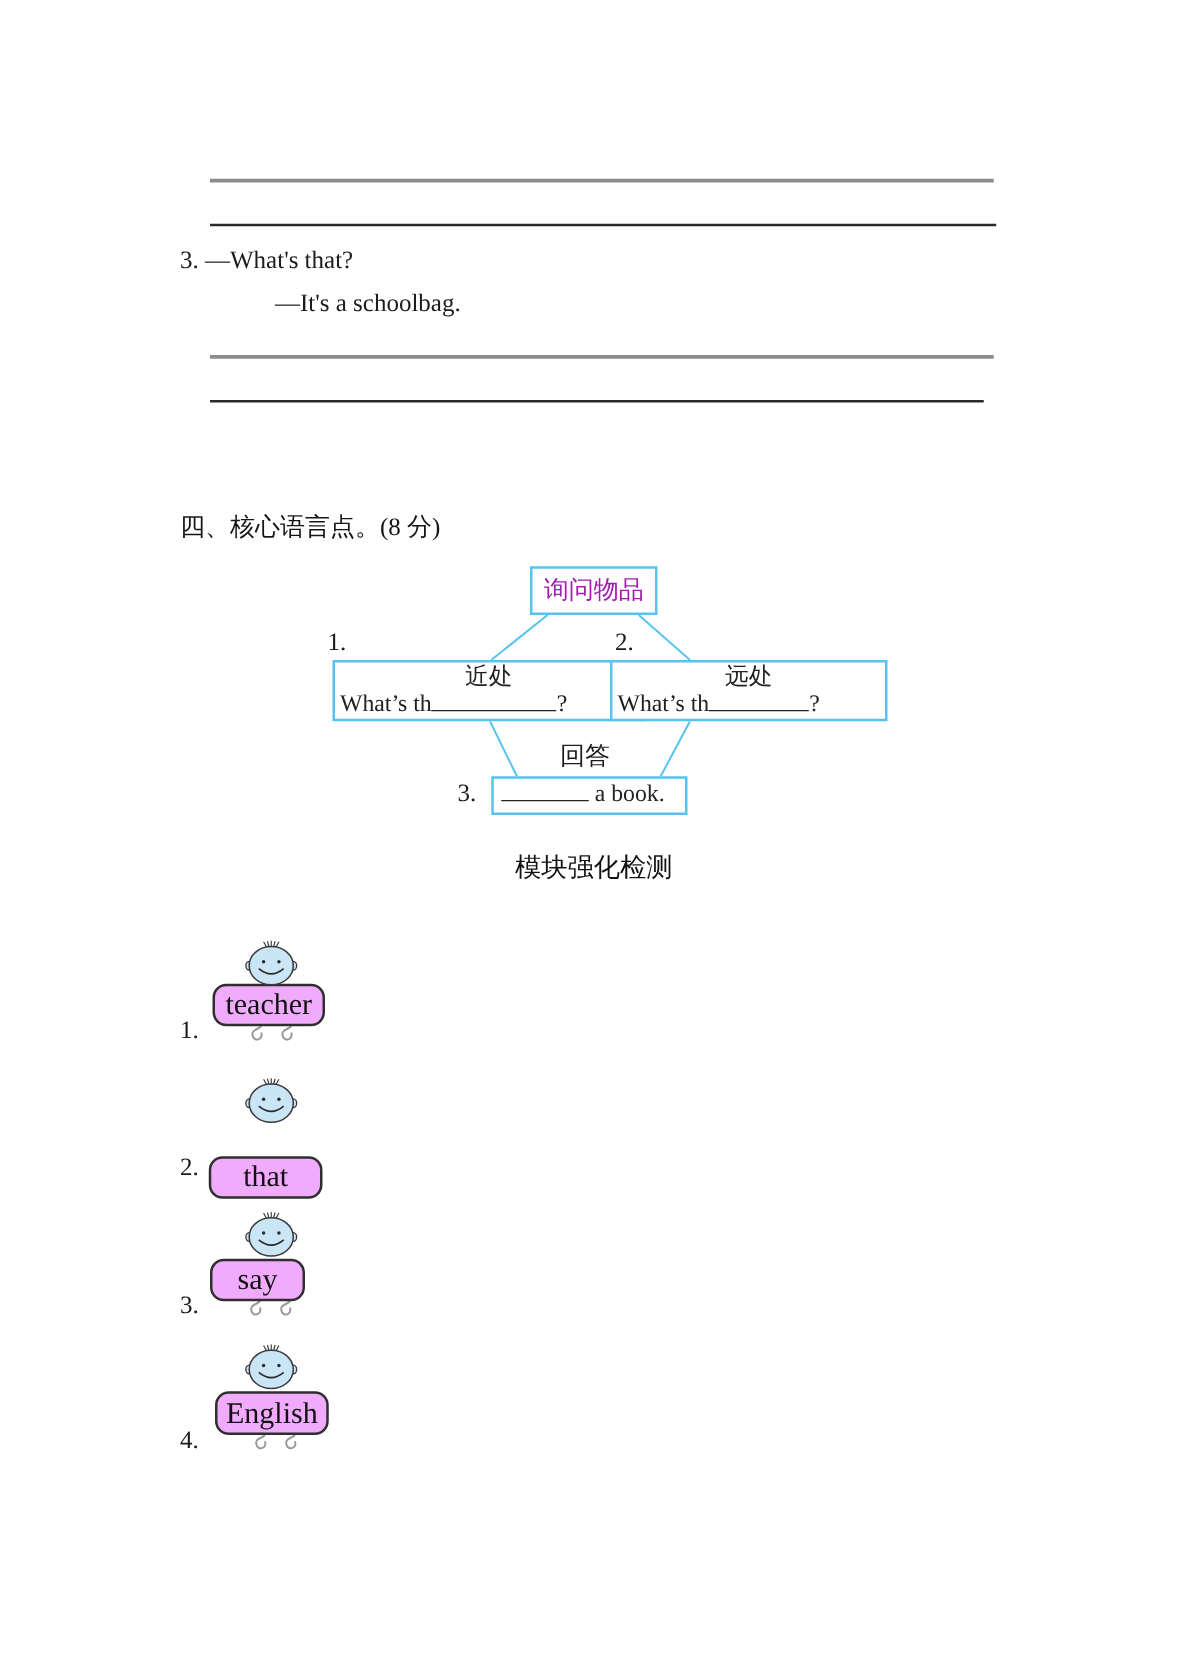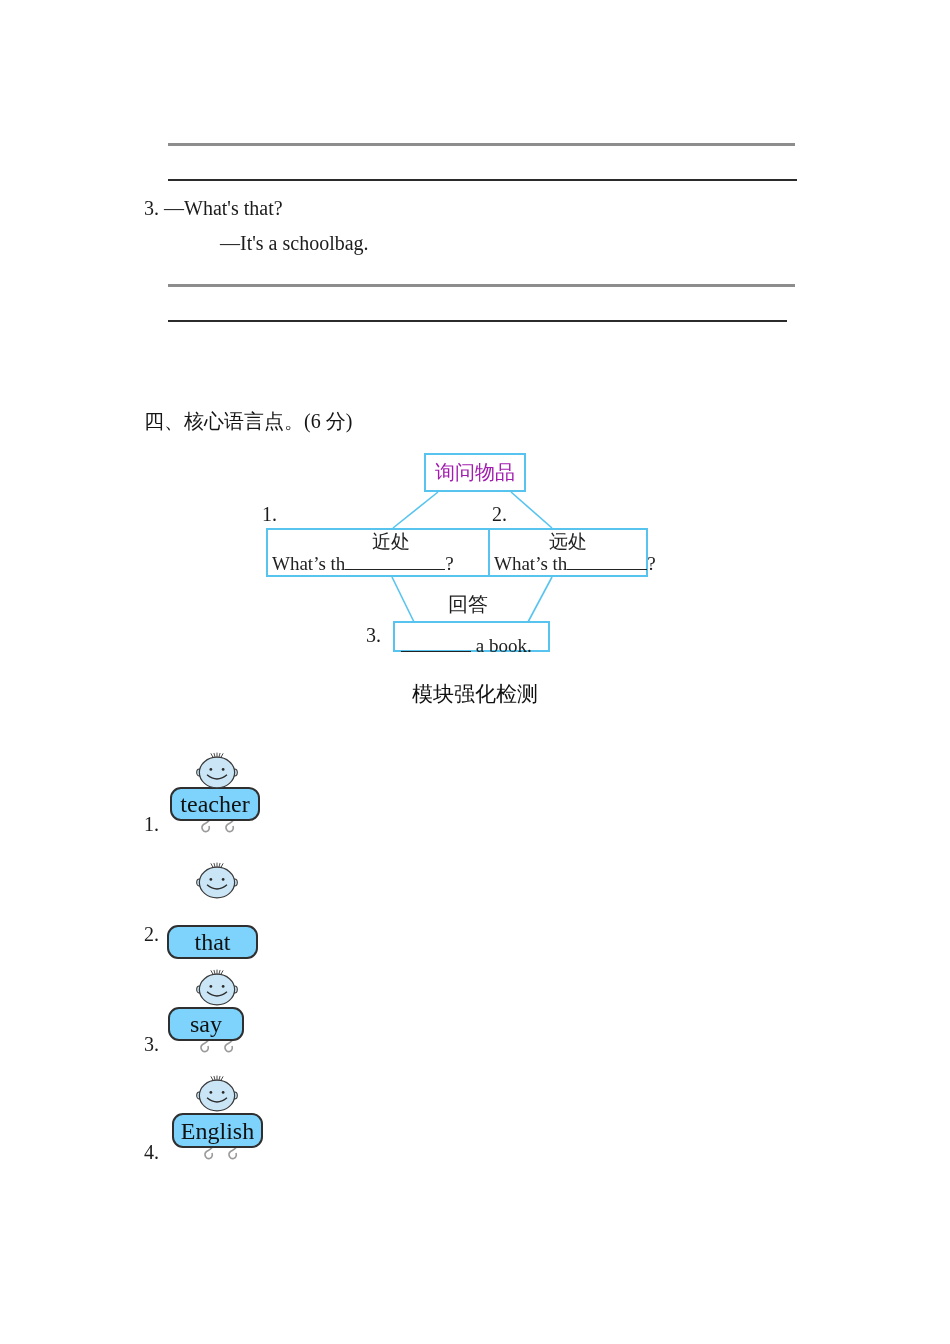--- a/index.html
+++ b/index.html
@@ -23,30 +23,30 @@
   .sec-head{position:absolute;font-size:20px;white-space:nowrap;color:#151515;}
   .module-head{position:absolute;left:0;width:950px;text-align:center;
     font-size:21px;font-weight:normal;color:#111;}
 
   
   .dbox{position:absolute;border:2px solid #57c4ef;background:#fff;box-sizing:border-box;}
   .dbox-top{width:102px;height:39px;text-align:center;font-size:20px;line-height:35px;color:#a21caf;}
   .dbox-q{font-size:19px;color:#222;padding:1px 4px 0 4px;}
   .dbox-q .cn{display:block;text-align:center;line-height:22px;}
   .dbox-q .en{display:block;line-height:22px;white-space:nowrap;}
-  .dbox-a{font-size:19px;line-height:24px;color:#222;padding:11px 4px 0 6px;white-space:nowrap;}
+  .dbox-a{font-size:19px;line-height:24px;color:#222;padding:1px 4px 0 6px;white-space:nowrap;}
   .blank{display:inline-block;border-bottom:1.5px solid #222;vertical-align:baseline;height:14px;}
   .num{position:absolute;font-size:20px;color:#1c1c1c;}
   .cn-label{position:absolute;font-size:20px;color:#1c1c1c;white-space:nowrap;}
   svg.connectors{position:absolute;overflow:visible;}
 
   
   .face{position:absolute;z-index:2;}
   .sign{position:absolute;z-index:1;box-sizing:border-box;
-    border:2px solid #2f2f2f;border-radius:11px;background:#7dd3fc;
+    border:2px solid #2f2f2f;border-radius:11px;background:#f0abfc;
     text-align:center;font-size:24px;color:#111;}
   .hands{position:absolute;z-index:0;}
 
   
   .footer{position:absolute;left:0;width:950px;text-align:center;
     font-family:"Liberation Sans","DejaVu Sans",sans-serif;color:#111;}
   .footer .pg{font-size:20px;font-weight:bold;}
   .footer .sl{font-size:15px;font-weight:normal;padding:0 3px;color:#333;}
 </style>
 </head>
@@ -61,39 +61,39 @@
     <span>3.</span>
     <span>—What's that?</span>
   </div>
   <div class="dlg" style="left:183px;top:232px;margin-left:37px;">
     <span>—It's a schoolbag.</span>
   </div>
 
   <div class="wline gray" style="left:168px;top:284px;width:627px;"></div>
   <div class="wline" style="left:168px;top:320px;width:619px;"></div>
 
-  <div class="sec-head" style="left:144px;top:408px;">四、核心语言点。(6 分)</div>
+  <div class="sec-head" style="left:144px;top:408px;">四、核心语言点。(8 分)</div>
 
   <svg class="connectors" style="left:250px;top:450px;" width="440" height="210">
     <line x1="188" y1="42" x2="143" y2="78" stroke="#57c4ef" stroke-width="1.6"></line>
     <line x1="261" y1="42" x2="302" y2="78" stroke="#57c4ef" stroke-width="1.6"></line>
     <line x1="142" y1="127" x2="164" y2="172" stroke="#57c4ef" stroke-width="1.6"></line>
     <line x1="302" y1="127" x2="278" y2="172" stroke="#57c4ef" stroke-width="1.6"></line>
   </svg>
 
   <div class="dbox dbox-top" style="left:424px;top:453px;">询问物品</div>
 
   <div class="num" style="left:262px;top:503px;">1.</div>
   <div class="dbox dbox-q" style="left:266px;top:528px;width:250px;height:49px;">
     <span class="cn">近处</span>
     <span class="en"><span>What’s th</span><span class="blank" style="width:100px;"></span><span>?</span></span>
   </div>
 
   <div class="num" style="left:492px;top:503px;">2.</div>
-  <div class="dbox dbox-q" style="left:488px;top:528px;width:160px;height:49px;">
+  <div class="dbox dbox-q" style="left:488px;top:528px;width:222px;height:49px;">
     <span class="cn">远处</span>
     <span class="en"><span>What’s th</span><span class="blank" style="width:80px;"></span><span>?</span></span>
   </div>
 
   <div class="cn-label" style="left:448px;top:591px;">回答</div>
 
   <div class="num" style="left:366px;top:624px;">3.</div>
   <div class="dbox dbox-a" style="left:393px;top:621px;width:157px;height:31px;"><span class="blank" style="width:70px;"></span> <span>a book.</span>
   </div>
 

